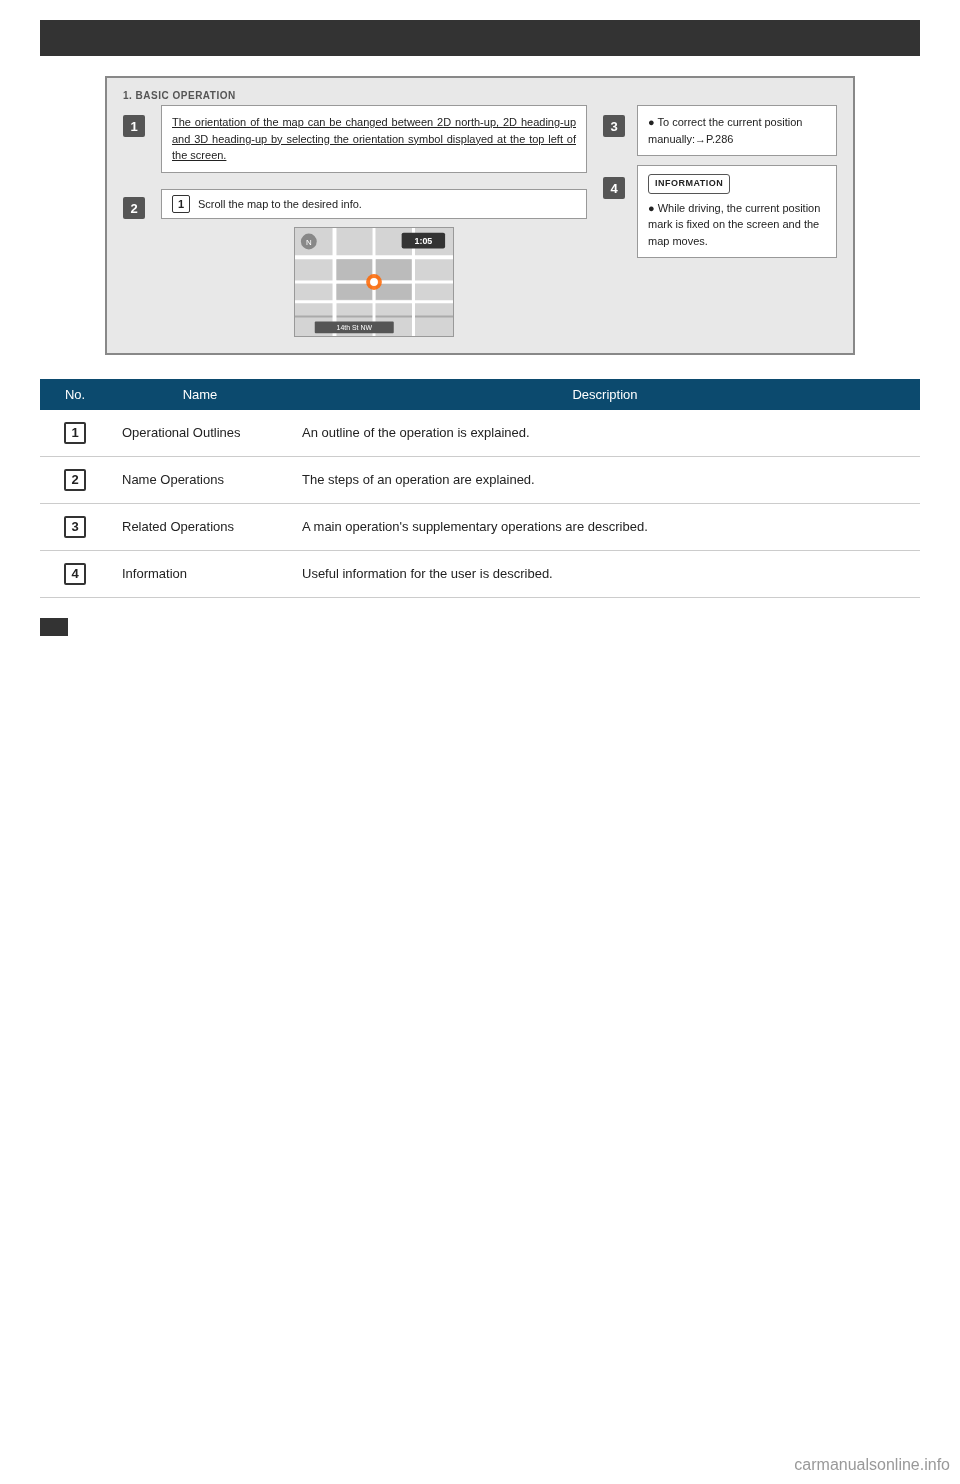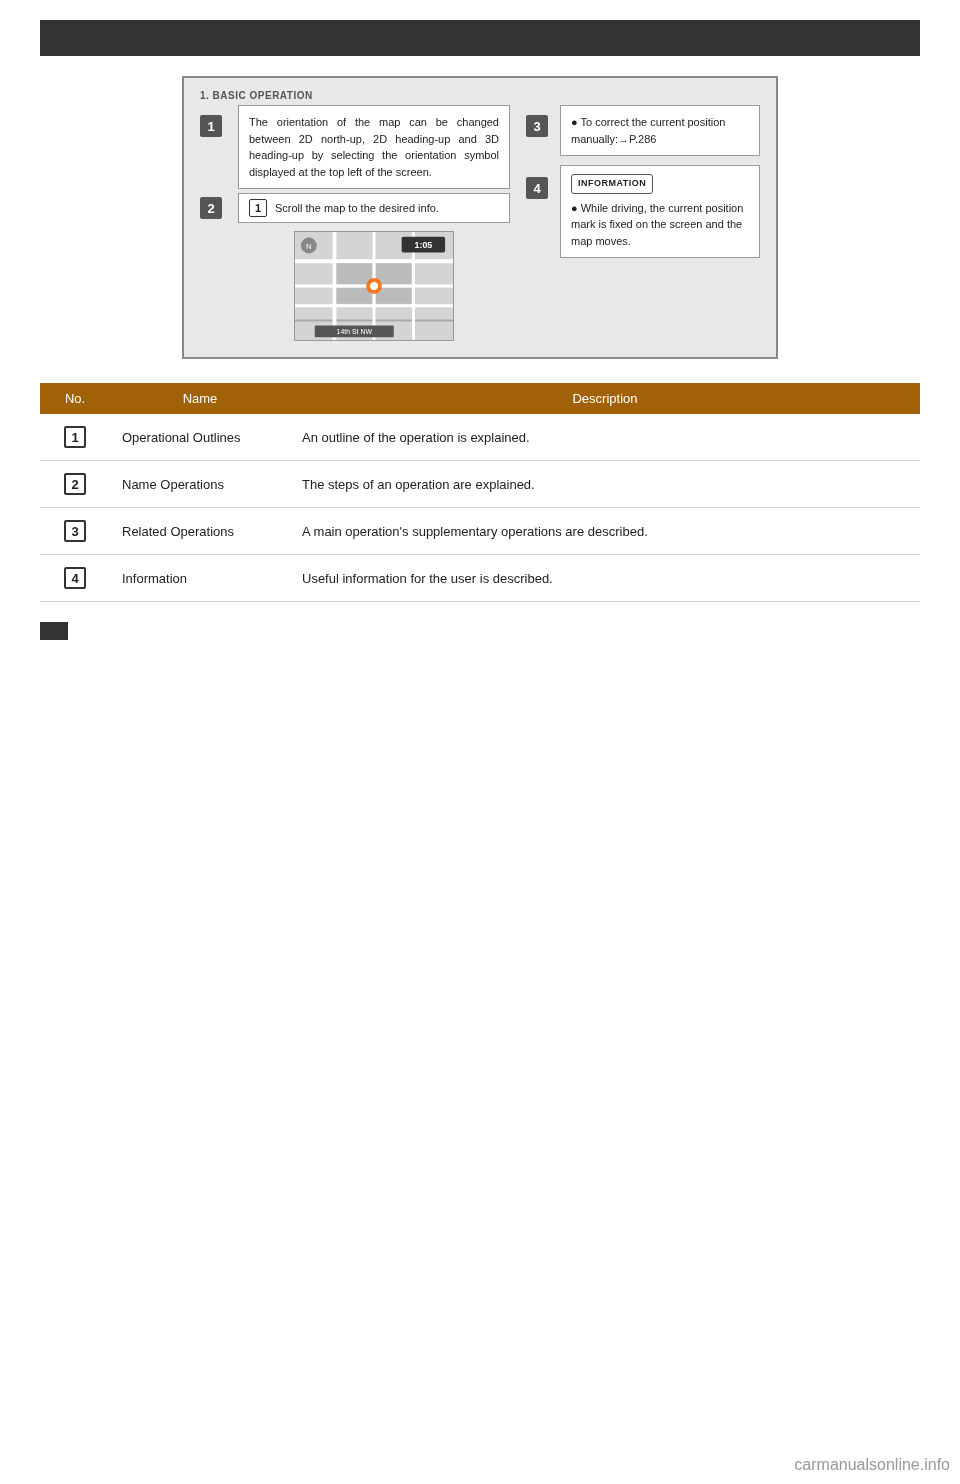--- a/index.html
+++ b/index.html
@@ -24,21 +24,21 @@
       font-size: 13px;
       margin-bottom: 20px;
       height: 36px;
     }
 
     
     .illustration-box {
       border: 2px solid #888;
       background: #e8e8e8;
       margin: 0 auto 24px auto;
-      width: 596px;
+      width: 750px;
       padding: 0;
       position: relative;
     }
 
     .illustration-inner {
       padding: 12px 16px 16px 16px;
     }
 
     .illus-breadcrumb {
       font-size: 10px;
@@ -97,21 +97,22 @@
     }
 
     
     .illus-text-box {
       border: 1px solid #999;
       background: #fff;
       padding: 8px 10px;
       font-size: 11px;
       line-height: 1.5;
       text-align: justify;
-      margin-bottom: 4px;
+      margin-bottom: 16px;
+      text-decoration: underline;
     }
 
     
     .illus-step-box {
       border: 1px solid #999;
       background: #fff;
       padding: 5px 10px;
       font-size: 11px;
       display: flex;
       align-items: center;
@@ -181,21 +182,21 @@
     }
 
     
     .data-table {
       width: 100%;
       border-collapse: collapse;
       margin-bottom: 20px;
     }
 
     .data-table thead tr {
-      background: #a16207;
+      background: #0c4a6e;
       color: #fff;
     }
 
     .data-table thead th {
       padding: 8px 12px;
       font-size: 13px;
       font-weight: normal;
       text-align: center;
     }
 

